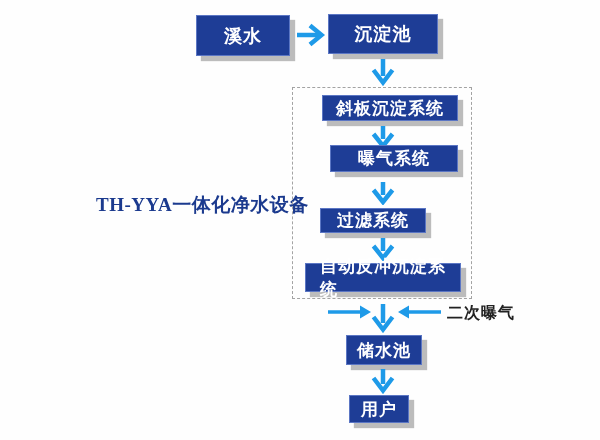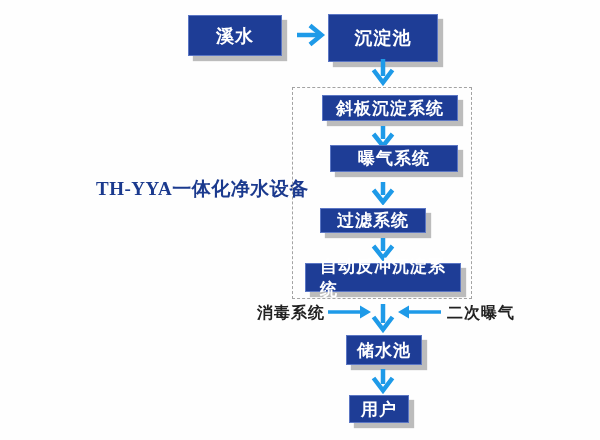--- a/index.html
+++ b/index.html
@@ -57,48 +57,48 @@
   .side-label{
     position:absolute;
     font-size:16px;
     font-weight:bold;
     color:var(--side-text);
     letter-spacing:1px;
     white-space:nowrap;
   }
   .title-label{
     position:absolute;
-    left:96px; top:176px;
+    left:96px; top:192px;
     font-family:"Liberation Serif","DejaVu Serif",serif;
     font-size:19px;
     font-weight:bold;
     color:var(--title-text);
     letter-spacing:0.5px;
     white-space:nowrap;
   }
 </style>
 </head>
 <body>
 
 <div class="canvas">
 
   <div class="title-label">TH-YYA一体化净水设备</div>
 
-  <div class="node node-lg" style="left:188px;top:15px;width:94px;height:41px;">
+  <div class="node node-lg" style="left:196px;top:15px;width:94px;height:41px;">
     <span>溪水</span>
   </div>
 
   <div class="arrow" style="left:296px;top:23px;">
     <svg width="32" height="24" viewBox="0 0 32 24" fill="none" stroke="currentColor" stroke-width="4.5">
       <path d="M1 12 H23"></path>
       <path d="M14 2.5 L25.5 12 L14 21.5"></path>
     </svg>
   </div>
 
-  <div class="node node-lg" style="left:328px;top:14px;width:110px;height:48px;">
+  <div class="node node-lg" style="left:328px;top:14px;width:110px;height:40px;">
     <span>沉淀池</span>
   </div>
 
   <div class="arrow" style="left:371px;top:58px;">
     <svg width="24" height="28" viewBox="0 0 24 28" fill="none" stroke="currentColor" stroke-width="4.5">
       <path d="M12 1 V18"></path>
       <path d="M2.5 12 L12 24.5 L21.5 12"></path>
     </svg>
   </div>
 
@@ -134,21 +134,20 @@
     <svg width="24" height="24" viewBox="0 0 24 24" fill="none" stroke="currentColor" stroke-width="4.5">
       <path d="M12 1 V14"></path>
       <path d="M2.5 9 L12 21 L21.5 9"></path>
     </svg>
   </div>
 
   <div class="node node-md" style="left:305px;top:263px;width:156px;height:29px;padding-left:14px;">
     <span>自动反冲沉淀系统</span>
   </div>
 
-  <div class="side-label" style="left:257px;top:303px;">消毒系统</div>
 
   <div class="arrow" style="left:328px;top:304px;">
     <svg width="44" height="16" viewBox="0 0 44 16">
       <path d="M0 8 H33" stroke="currentColor" stroke-width="3.5" fill="none"></path>
       <polygon points="32,1.5 43,8 32,14.5" fill="currentColor"></polygon>
     </svg>
   </div>
 
   <div class="arrow" style="left:371px;top:303px;">
     <svg width="24" height="30" viewBox="0 0 24 30" fill="none" stroke="currentColor" stroke-width="4.5">

